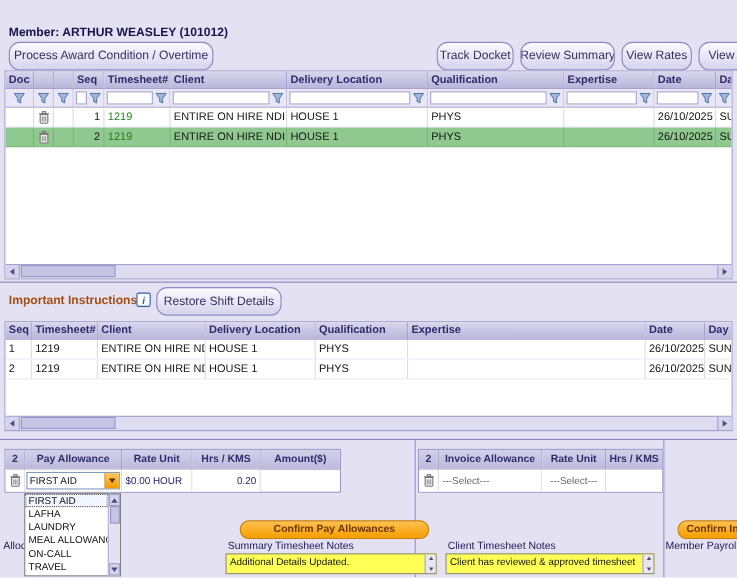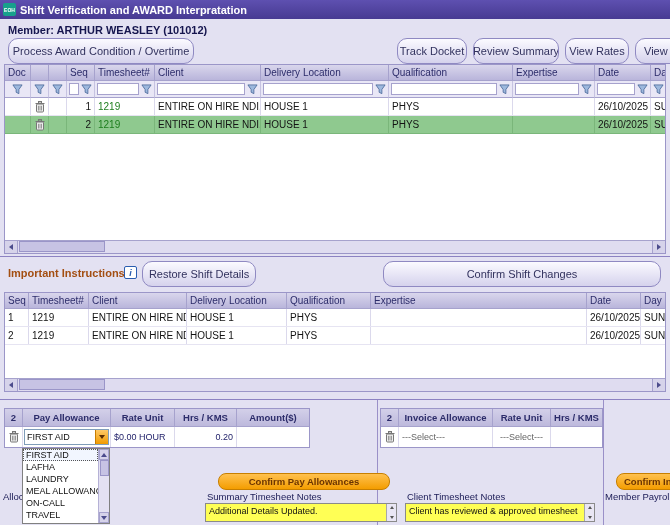--- a/index.html
+++ b/index.html
@@ -5,21 +5,21 @@
 *{margin:0;padding:0;box-sizing:border-box}
 body{font-family:"Liberation Sans",sans-serif;background:#fff}
 #root{position:relative;width:670px;height:525px;background:#e3e1f2;overflow:hidden}
 .titlebar{position:absolute;left:0;top:0;width:670px;height:19px;background:linear-gradient(180deg,#5e50b0 0%,#473a92 100%);display:flex;align-items:center;gap:4px;padding:0 3px}
 .logo{width:13px;height:13px;border-radius:2px;background:#17a08c;color:#fff;font-size:5px;font-weight:bold;display:flex;align-items:center;justify-content:center;flex:none}
 .title{color:#fff;font-size:11px;font-weight:bold;white-space:nowrap}
 .member{position:absolute;left:8px;top:24px;font-size:11px;font-weight:bold;color:#15154e}
 .btn{position:absolute;height:22px;border:1px solid #8f89c2;border-radius:10px;background:linear-gradient(180deg,#fbfaff 0%,#e6e4f5 55%,#d5d2ec 100%);color:#32325e;font-size:11px;display:flex;align-items:center;justify-content:center;white-space:nowrap;padding:12px 8px;overflow:hidden;cursor:default}
 .grid{position:absolute;background:#fff;border:1px solid #9b96c8;display:flex;flex-direction:column;overflow:hidden}
 .grow{display:flex;flex:none}
-.gh{background:linear-gradient(180deg,#d9d6ec 0%,#b9b5db 100%);border-right:1px solid #a6a2cd;border-bottom:1px solid #a6a2cd;font-size:10px;font-weight:normal;color:#2c2c6a;display:flex;align-items:center;padding:0 3px;height:16px;overflow:hidden;white-space:nowrap}
+.gh{background:linear-gradient(180deg,#d9d6ec 0%,#b9b5db 100%);border-right:1px solid #a6a2cd;border-bottom:1px solid #a6a2cd;font-size:10px;font-weight:bold;color:#2c2c6a;display:flex;align-items:center;padding:0 3px;height:16px;overflow:hidden;white-space:nowrap}
 .gf{background:#e9e7f6;border-right:1px solid #c6c3e1;border-bottom:1px solid #a6a2cd;display:flex;align-items:center;gap:2px;padding:0 2px;height:17px;overflow:hidden}
 .finput{flex:1;height:12px;background:#fff;border:1px solid #a6a2cd;min-width:4px}
 .gc{font-size:10px;color:#141414;display:flex;align-items:center;padding:0 3px;border-right:1px solid #dbd9ec;height:17px;overflow:hidden;white-space:nowrap}
 .row1{background:#fff;border-bottom:1px solid #e6e4f2}
 .row2{background:#8fc98f;border-bottom:1px solid #7ab67a}
 .row2 .gc{border-right-color:#7ab67a}
 .filler{flex:1;background:#fff}
 .hscroll{height:13px;background:#dfdcf0;border-top:1px solid #a6a2cd;display:flex;flex:none}
 .sbtn{width:13px;background:#d6d3ea;border-right:1px solid #a6a2cd;display:flex;align-items:center;justify-content:center;flex:none}
 .sbtn.rgt{border-right:none;border-left:1px solid #a6a2cd}
@@ -62,24 +62,20 @@
 .nb-sb .t{width:0;height:0;border-left:2.5px solid transparent;border-right:2.5px solid transparent}
 .nb-sb .tu{border-bottom:3.5px solid #555}
 .nb-sb .td{border-top:3.5px solid #555}
 .funnel,.trash{display:flex;align-items:center;justify-content:center;flex:none}
 </style>
 </head>
 <body>
 
 <div id="root">
 
-  <div class="titlebar">
-    <span class="logo">EOH</span>
-    <span class="title">Shift Verification and AWARD Interpratation</span>
-  </div>
 
   <div class="member">Member: ARTHUR WEASLEY (101012)</div>
 
   <div class="btn" style="left:8px;top:38px;width:186px">Process Award Condition / Overtime</div>
   <div class="btn" style="left:473px;top:38px;width:86px">Review Summary</div>
   <div class="btn" style="left:397px;top:38px;width:70px">Track Docket</div>
   <div class="btn" style="left:565px;top:38px;width:64px">View Rates</div>
   <div class="btn" style="left:635px;top:38px;width:70px;justify-content:flex-start">View A</div>
 
   <div class="grid" style="left:4px;top:64px;width:662px;height:190px">
@@ -242,21 +238,20 @@
           <span class="tri-r"></span>
         </div>
     </div>
   </div>
 
   <div class="hline" style="top:256px"></div>
 
   <div class="seclabel" style="left:8px;top:267px">Important Instructions</div>
   <div class="infoicon" style="left:124px;top:266px">i</div>
   <div class="btn" style="left:142px;top:261px;width:114px">Restore Shift Details</div>
-  <div class="btn" style="left:383px;top:261px;width:278px">Confirm Shift Changes</div>
 
   <div class="grid" style="left:4px;top:292px;width:662px;height:100px">
     <div class="grow">
       <div class="gh v-seq">Seq</div>
       <div class="gh v-ts">Timesheet#</div>
       <div class="gh v-cl">Client</div>
       <div class="gh v-dl">Delivery Location</div>
       <div class="gh v-ql">Qualification</div>
       <div class="gh v-ex">Expertise</div>
       <div class="gh v-dt">Date</div>

